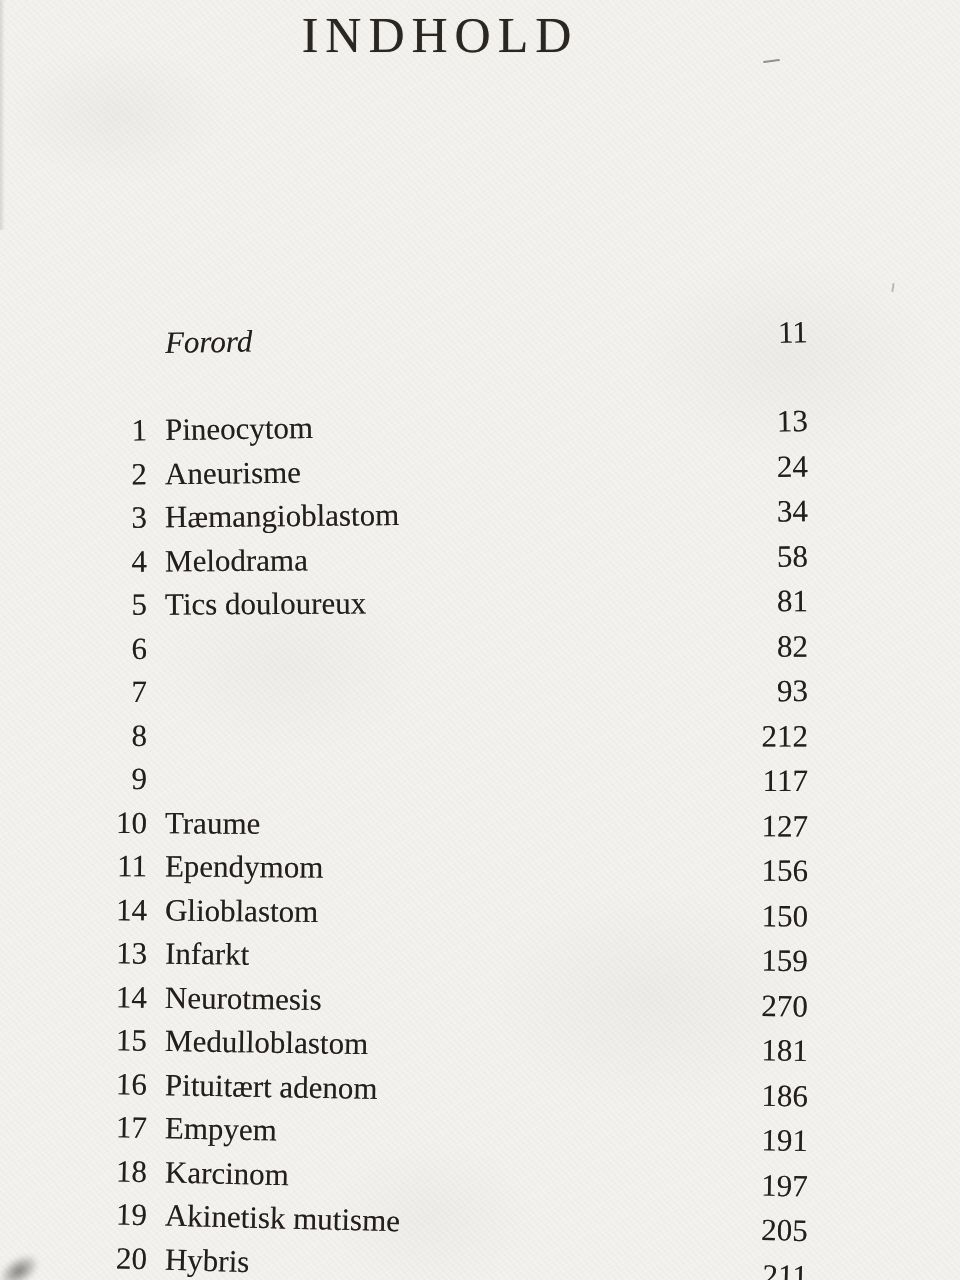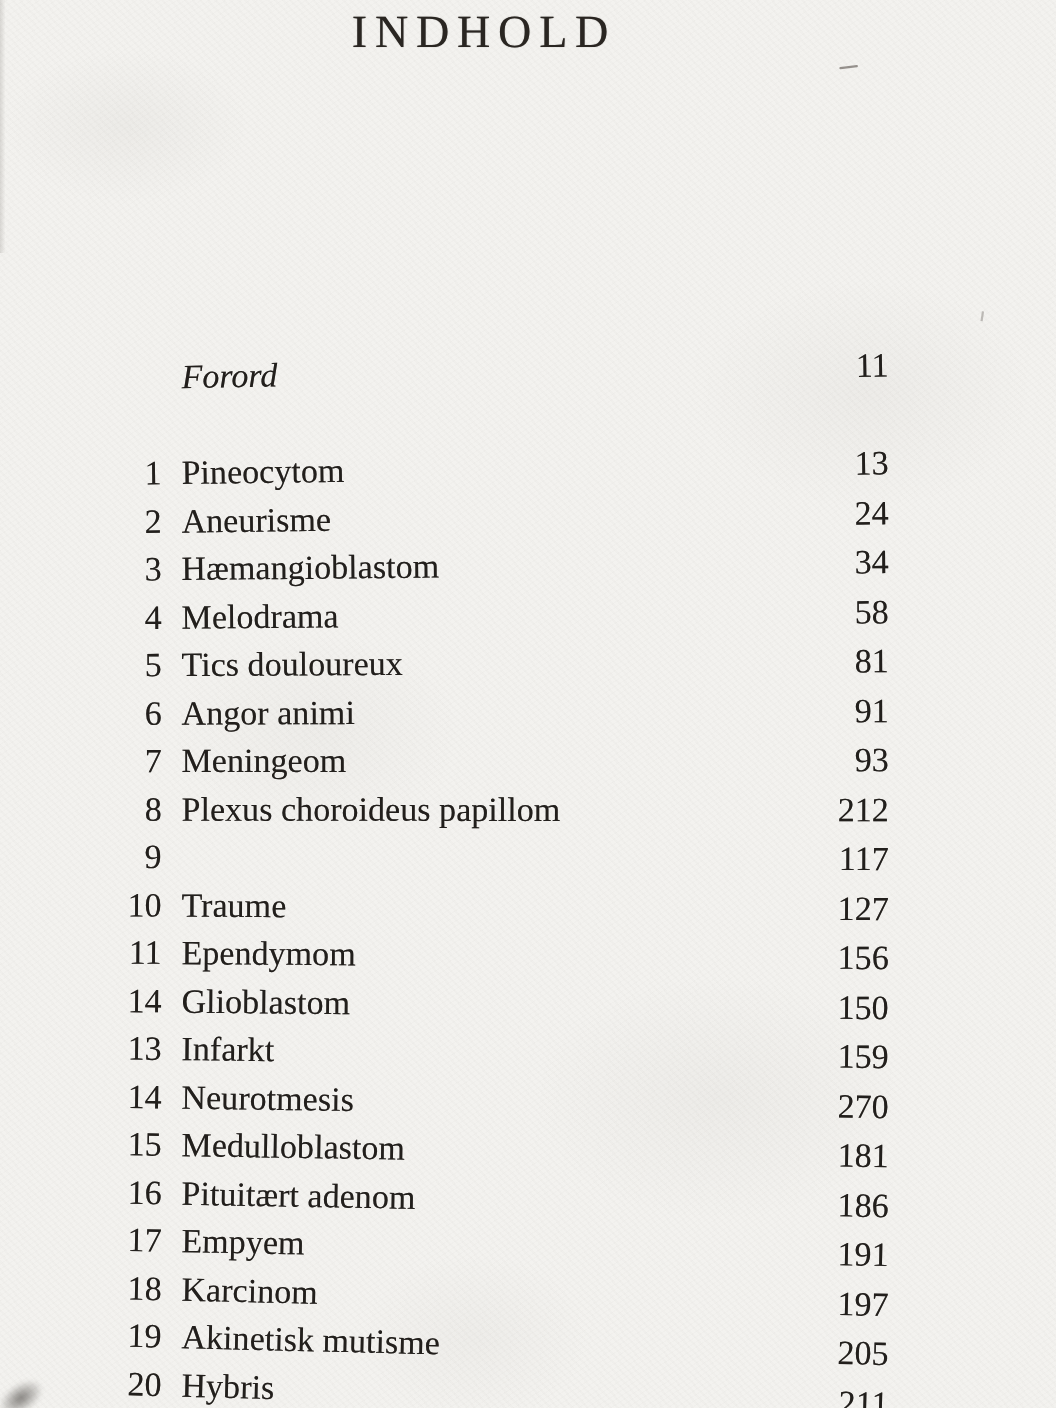--- a/index.html
+++ b/index.html
@@ -31,21 +31,21 @@
       repeating-linear-gradient(47deg,  rgba(108,102,95,0.025) 0 2px, transparent 2px 5px),
       repeating-linear-gradient(-33deg, rgba(108,102,95,0.02)  0 1px, transparent 1px 4px);
   }
   .page-title {
     position: absolute;
     top: 6px;
     left: 0;
     width: 880px;
     margin: 0;
     text-align: center;
-    font-size: 42px;
+    font-size: 50px;
     font-weight: 400;
     letter-spacing: 7px;
     color: #2a2622;
     text-shadow: 0 0 0.7px rgba(42,38,34,0.6);
   }
   .toc-row {
     display: flex;
     align-items: center;
     height: 43.5px;
     font-size: 31px;
@@ -160,31 +160,28 @@
     <span class="chap-title">Melodrama</span>
     <span class="page-num">58</span>
   </div>
       <div class="toc-row" style="transform: rotate(-0.315789deg);">
     <span class="chap-num">5</span>
     <span class="chap-title">Tics douloureux</span>
     <span class="page-num">81</span>
   </div>
       <div class="toc-row" style="transform: rotate(-0.194737deg);">
     <span class="chap-num">6</span>
-    <span class="chap-title">Angor animi</span>
-    <span class="page-num">91</span>
+    <span class="page-num">82</span>
   </div>
       <div class="toc-row" style="transform: rotate(-0.0736842deg);">
     <span class="chap-num">7</span>
-    <span class="chap-title">Meningeom</span>
     <span class="page-num">93</span>
   </div>
       <div class="toc-row" style="transform: rotate(0.0473684deg);">
     <span class="chap-num">8</span>
-    <span class="chap-title">Plexus choroideus papillom</span>
     <span class="page-num">212</span>
   </div>
       <div class="toc-row" style="transform: rotate(0.168421deg);">
     <span class="chap-num">9</span>
     <span class="page-num">117</span>
   </div>
       <div class="toc-row" style="transform: rotate(0.289474deg);">
     <span class="chap-num">10</span>
     <span class="chap-title">Traume</span>
     <span class="page-num">127</span>

